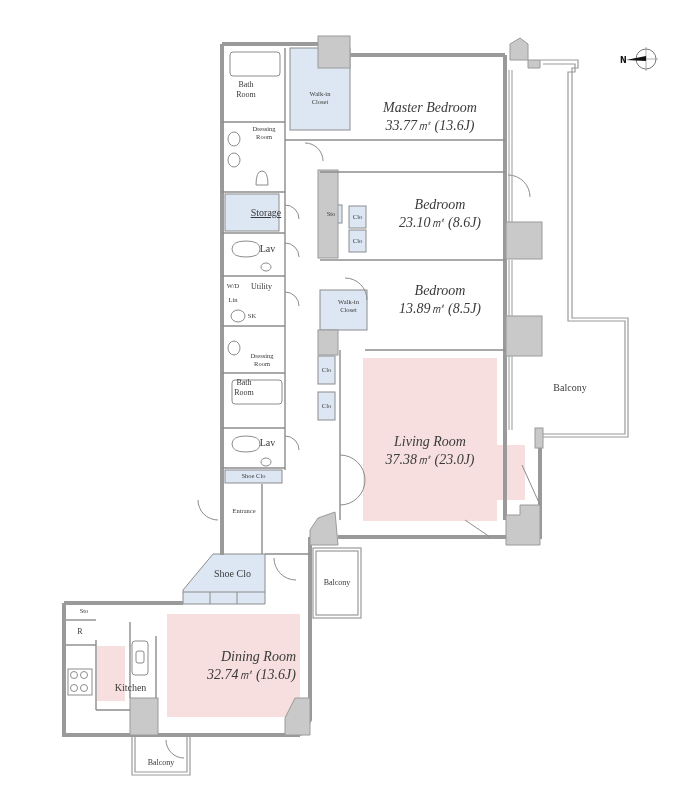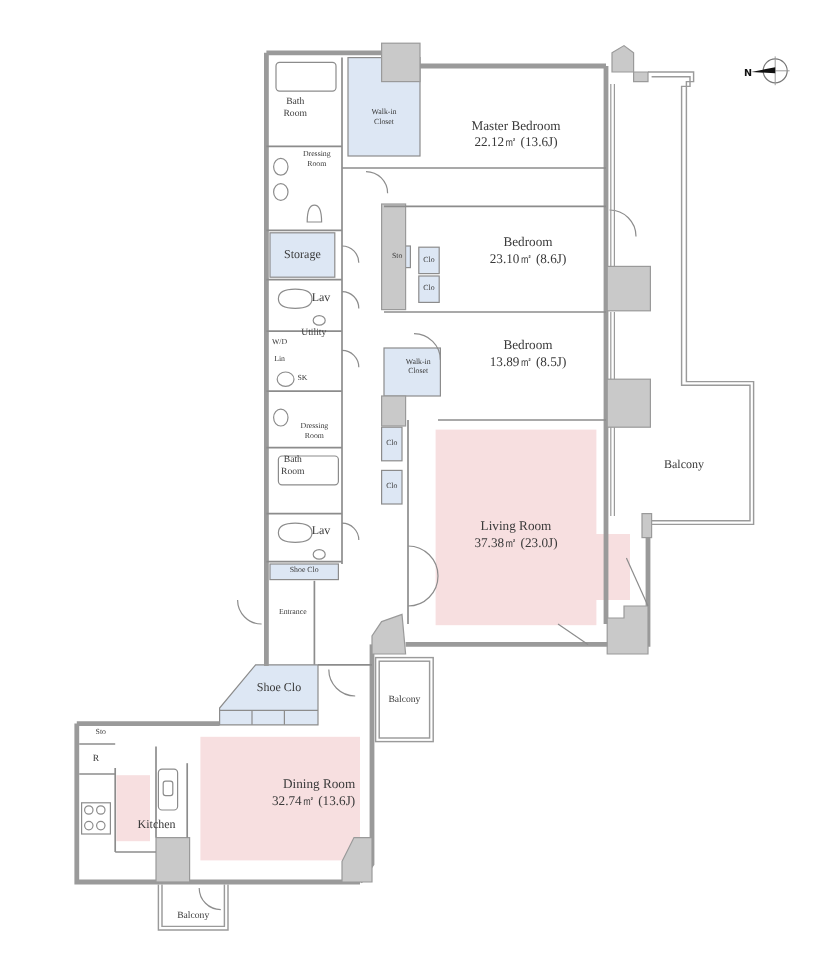--- a/index.html
+++ b/index.html
@@ -1,19 +1,19 @@
 <!DOCTYPE html>
 <html><head>
 <meta charset="utf-8">
 <style>
   html, body { margin:0; padding:0; background:#ffffff; }
   body { width:685px; height:800px; position:relative; overflow:hidden; font-family:"DejaVu Serif", "Liberation Serif", serif; color:#333; }
   #plan { position:absolute; left:0; top:0; width:685px; height:800px; }
   .lbl { position:absolute; text-align:center; white-space:nowrap; color:#3a3a3a; font-family:"Liberation Serif", "DejaVu Serif", serif; line-height:1.25; }
-  .lbl.big { font-size:11px; }
+  .lbl.big { font-size:14px;font-style:italic; }
   .lbl.med { font-size:10px; }
   .lbl.sm { font-size:8px; }
   .lbl.xs { font-size:6.5px; }
   .compass { position:absolute; left:618px; top:44px; width:42px; height:30px; }
 </style>
 </head>
 <body>
 
 <svg id="plan" viewBox="0 0 685 800" xmlns="http://www.w3.org/2000/svg">
 
@@ -149,21 +149,21 @@
 <svg class="compass" viewBox="0 0 42 30">
   <circle cx="28" cy="15" r="10" fill="none" stroke="#777" stroke-width="1"></circle>
   <line x1="28" y1="3" x2="28" y2="27" stroke="#999" stroke-width="0.8"></line>
   <line x1="16" y1="15" x2="40" y2="15" stroke="#999" stroke-width="0.8"></line>
   <polygon points="8,16 28,12 28,17" fill="#111"></polygon>
   <text x="2" y="19" font-size="8" font-weight="bold" fill="#111" font-family="DejaVu Sans, sans-serif">N</text>
 </svg>
 
 <div class="lbl big" style="left:375px; top:99px; width:110px;">
   <div>Master Bedroom</div>
-  <div>22.12㎡ (13.6J)</div>
+  <div>33.77㎡ (13.6J)</div>
 </div>
 <div class="lbl big" style="left:390px; top:196px; width:100px;">
   <div>Bedroom</div>
   <div>23.10㎡ (8.6J)</div>
 </div>
 <div class="lbl big" style="left:390px; top:282px; width:100px;">
   <div>Bedroom</div>
   <div>13.89㎡ (8.5J)</div>
 </div>
 <div class="lbl big" style="left:370px; top:422px; width:120px;margin-top:11px;">
@@ -184,24 +184,24 @@
   <div>Room</div>
 </div>
 <div class="lbl xs" style="left:244px; top:125px; width:40px;">
   <div>Dressing</div>
   <div>Room</div>
 </div>
 <div class="lbl xs" style="left:295px; top:90px; width:50px;">
   <div>Walk-in</div>
   <div>Closet</div>
 </div>
-<div class="lbl med" style="left:225px; top:207px; width:54px;">Storage</div>
+<div class="lbl med" style="left:239px; top:207px; width:54px;text-decoration:underline;">Storage</div>
 <div class="lbl med" style="left:255px; top:243px; width:25px;">Lav</div>
 <div class="lbl xs" style="left:224px; top:282px; width:18px;">W/D</div>
-<div class="lbl sm" style="left:244px; top:272px; width:35px;">Utility</div>
+<div class="lbl sm" style="left:244px; top:282px; width:35px;">Utility</div>
 <div class="lbl xs" style="left:226px; top:296px; width:14px;">Lin</div>
 <div class="lbl xs" style="left:246px; top:312px; width:12px;">SK</div>
 <div class="lbl xs" style="left:242px; top:352px; width:40px;">
   <div>Dressing</div>
   <div>Room</div>
 </div>
 <div class="lbl sm" style="left:226px; top:378px; width:36px;">
   <div>Bath</div>
   <div>Room</div>
 </div>

